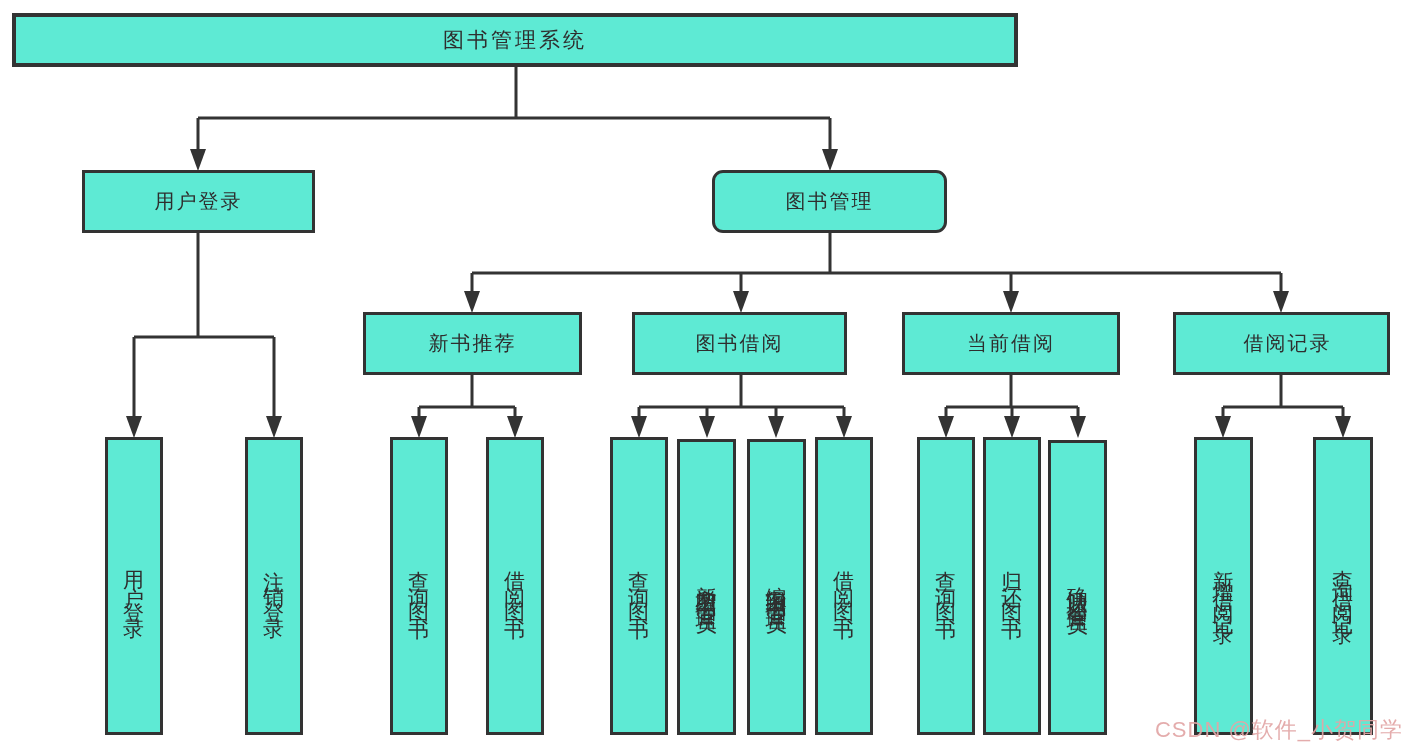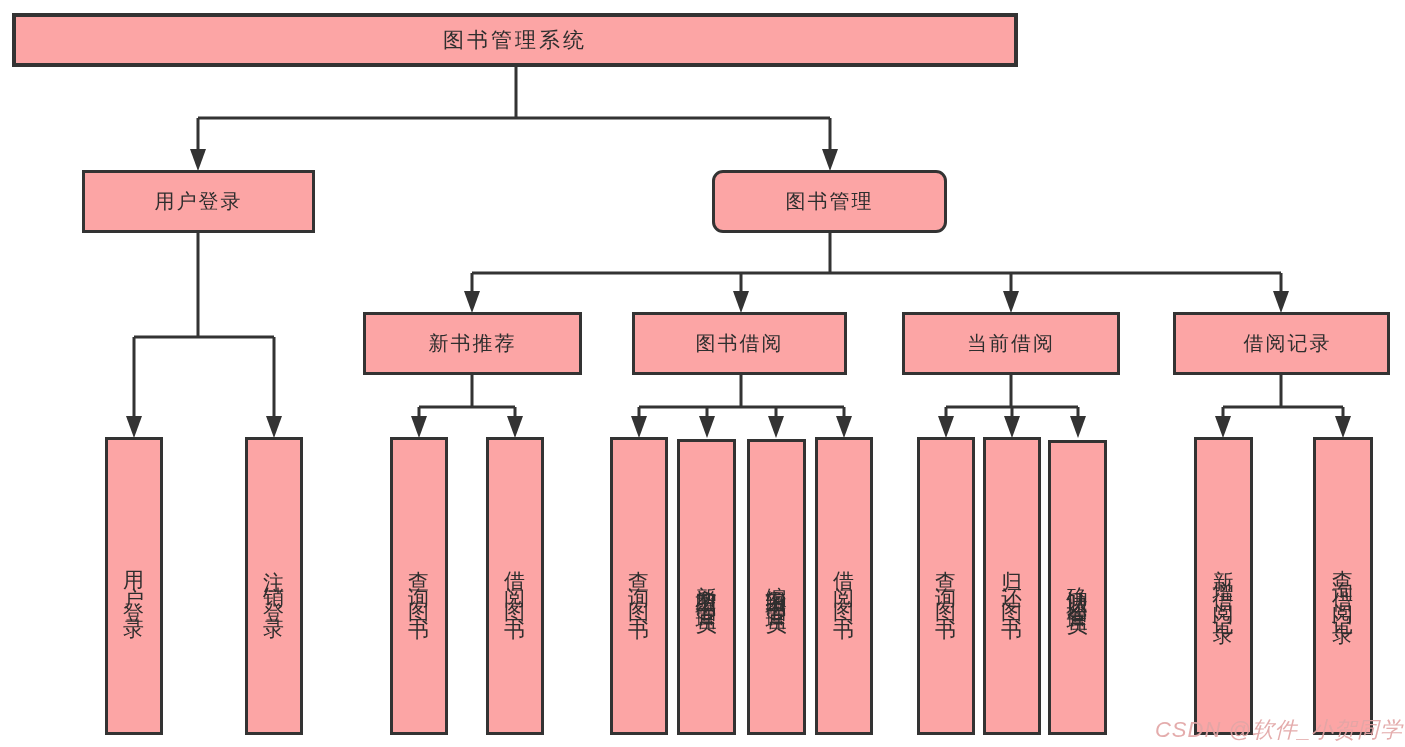--- a/index.html
+++ b/index.html
@@ -6,21 +6,21 @@
   #canvas{
     position:relative;
     width:1405px;height:747px;
     background:#ffffff;
     font-family:"Liberation Sans", sans-serif;
     overflow:hidden;
   }
   #connectors{position:absolute;left:0;top:0;z-index:1;}
   .box{
     position:absolute;
-    background:#fca5a5;
+    background:#5eead4;
     border:3px solid #333333;
     box-sizing:border-box;
     display:flex;align-items:center;justify-content:center;
     font-size:20px;color:#2e2e2e;
     letter-spacing:2px;
     z-index:2;
     text-align:center;
   }
   .root{border-width:4px;font-size:21px;letter-spacing:3px;}
   .branch{font-size:20px;}
@@ -34,21 +34,20 @@
   .leaf.ls9{letter-spacing:4px;}
   #watermark{
     position:absolute;
     right:2px;bottom:2px;
     font-size:22px;
     color:#e2a6a6;
     opacity:0.92;
     z-index:3;
     letter-spacing:1px;
     white-space:nowrap;
-    font-style:italic;
   }
 </style>
 </head>
 <body>
 
 <div id="canvas">
 
   <svg id="connectors" width="1405" height="747" viewBox="0 0 1405 747">
     <g stroke="#333333" stroke-width="3" fill="none">
 

